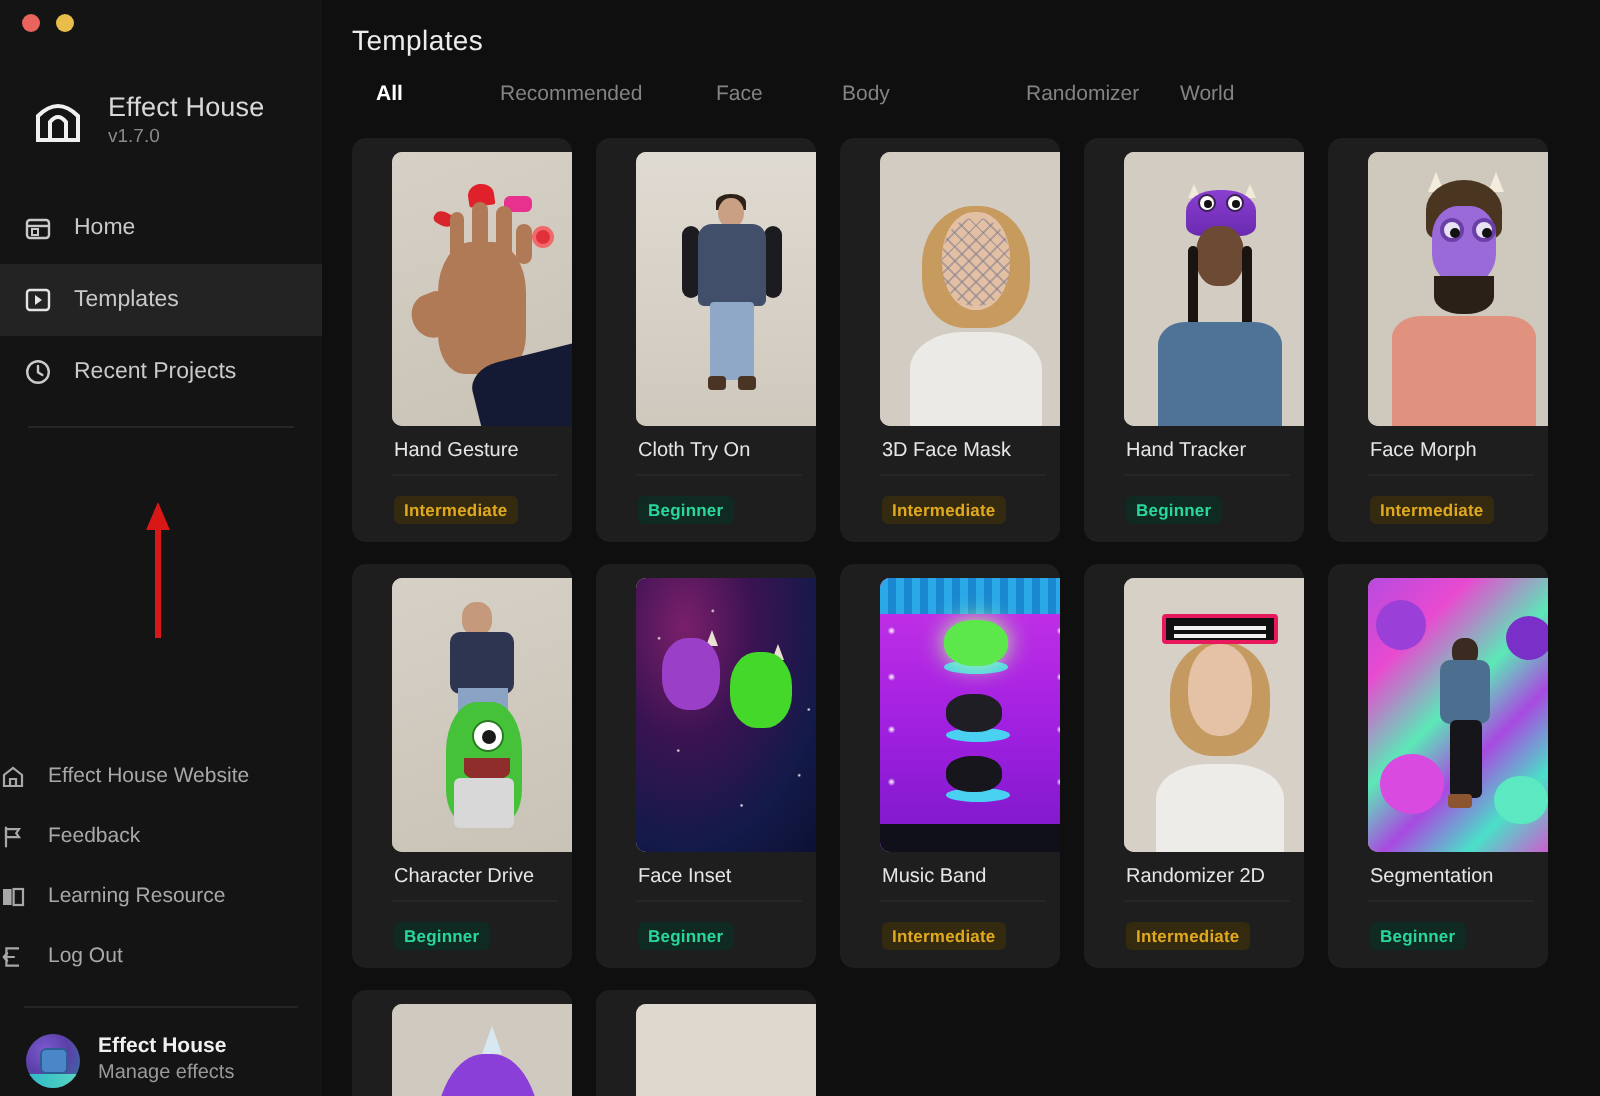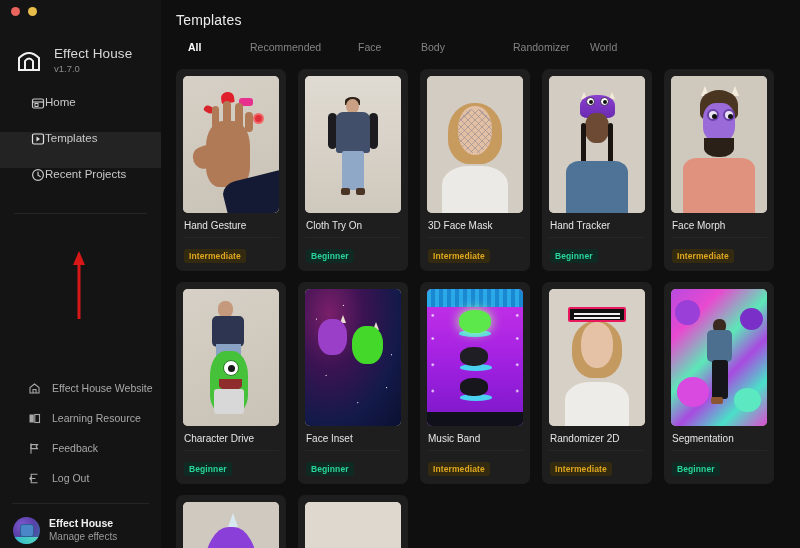--- a/index.html
+++ b/index.html
@@ -49,22 +49,23 @@
     display: flex; align-items: center; justify-content: center;
   }
   .brand-text { display: flex; flex-direction: column; justify-content: center; }
   .brand-name { font-size: 13.5px; color: #d8d8d8; line-height: 16px; letter-spacing: .1px;}
   .brand-ver { font-size: 9.5px; color: #8a8a8a; line-height: 13px; }
 
   .navlist { margin-top: 12px; }
   .navitem {
     height: 36px;
     display: flex;
-    align-items: flex-start;
-    padding-left: 31px;
+    align-items: center;
+    gap: 11px;
+    padding-left: 12px;
     color: #c9c9c9;
     font-size: 11.5px;
     cursor: default;
   }
   .navitem.active { background: #232323; }
   .navitem .ic { width: 14px; height: 14px; flex: 0 0 14px; display:flex; align-items:center; justify-content:center; }
 
   .divider { height: 1px; background: #262626; margin: 9px 14px 0 14px; }
 
   .btnwrap { padding: 10px 13px 0 13px; }
@@ -93,21 +94,21 @@
   }
 
   .spacer { flex: 1 1 auto; }
 
   .footlist { padding-bottom: 4px; }
   .footitem {
     height: 30px;
     display: flex;
     align-items: center;
     gap: 11px;
-    padding-left: 28px;
+    padding-left: 0;
     color: #a8a8a8;
     font-size: 10.5px;
     cursor: default;
   }
   .footitem .ic { width: 13px; height: 13px; flex: 0 0 13px; display:flex; align-items:center; justify-content:center;}
 
   .acct-divider { height: 1px; background: #242424; margin: 6px 12px 0 12px; }
   .account {
     display: flex;
     align-items: center;
@@ -174,21 +175,21 @@
   .grid {
     display: grid;
     grid-template-columns: repeat(5, 110px);
     gap: 11px 12px;
     padding: 16px 0 0 15px;
   }
   .card {
     width: 110px;
     background: #1e1e1e;
     border-radius: 7px;
-    padding: 7px 7px 0 7px;
+    padding: 7px 7px 0 20px;
     overflow: hidden;
   }
   .thumb {
     width: 96px; height: 137px;
     border-radius: 5px;
     overflow: hidden;
     position: relative;
     background: #cfc9c0;
   }
   .card-title {
@@ -398,34 +399,34 @@
           <svg width="13" height="13" viewBox="0 0 13 13">
               <path d="M2 11V5.5L6.5 2 11 5.5V11z" fill="none" stroke="#a8a8a8" stroke-width="1.1"></path>
               <path d="M5 11V7.5h3V11" fill="none" stroke="#a8a8a8" stroke-width="1.1"></path>
             </svg>
         </span>
         <span>Effect House Website</span>
       </div>
       <div class="footitem">
         <span class="ic">
           <svg width="13" height="13" viewBox="0 0 13 13">
+              <path d="M3 1.8v9.4" stroke="#a8a8a8" stroke-width="1.1" stroke-linecap="round"></path>
+              <path d="M3 2.6h6.5l-1.4 2 1.4 2H3z" fill="none" stroke="#a8a8a8" stroke-width="1.1"></path>
+            </svg>
+        </span>
+        <span>Feedback</span>
+      </div>
+      <div class="footitem">
+        <span class="ic">
+          <svg width="13" height="13" viewBox="0 0 13 13">
               <rect x="1.5" y="2.5" width="4.3" height="8" fill="#a8a8a8"></rect>
               <rect x="6.8" y="2.5" width="4.7" height="8" fill="none" stroke="#a8a8a8" stroke-width="1.1"></rect>
             </svg>
         </span>
         <span>Learning Resource</span>
-      </div>
-      <div class="footitem">
-        <span class="ic">
-          <svg width="13" height="13" viewBox="0 0 13 13">
-              <path d="M3 1.8v9.4" stroke="#a8a8a8" stroke-width="1.1" stroke-linecap="round"></path>
-              <path d="M3 2.6h6.5l-1.4 2 1.4 2H3z" fill="none" stroke="#a8a8a8" stroke-width="1.1"></path>
-            </svg>
-        </span>
-        <span>Feedback</span>
       </div>
       <div class="footitem">
         <span class="ic">
           <svg width="13" height="13" viewBox="0 0 13 13">
               <path d="M9.5 2.2H3.2v8.6h6.3" fill="none" stroke="#a8a8a8" stroke-width="1.1"></path>
               <path d="M7 6.5H1.8M3.6 4.6 1.8 6.5l1.8 1.9" fill="none" stroke="#a8a8a8" stroke-width="1.1" stroke-linecap="round" stroke-linejoin="round"></path>
             </svg>
         </span>
         <span>Log Out</span>
       </div>

